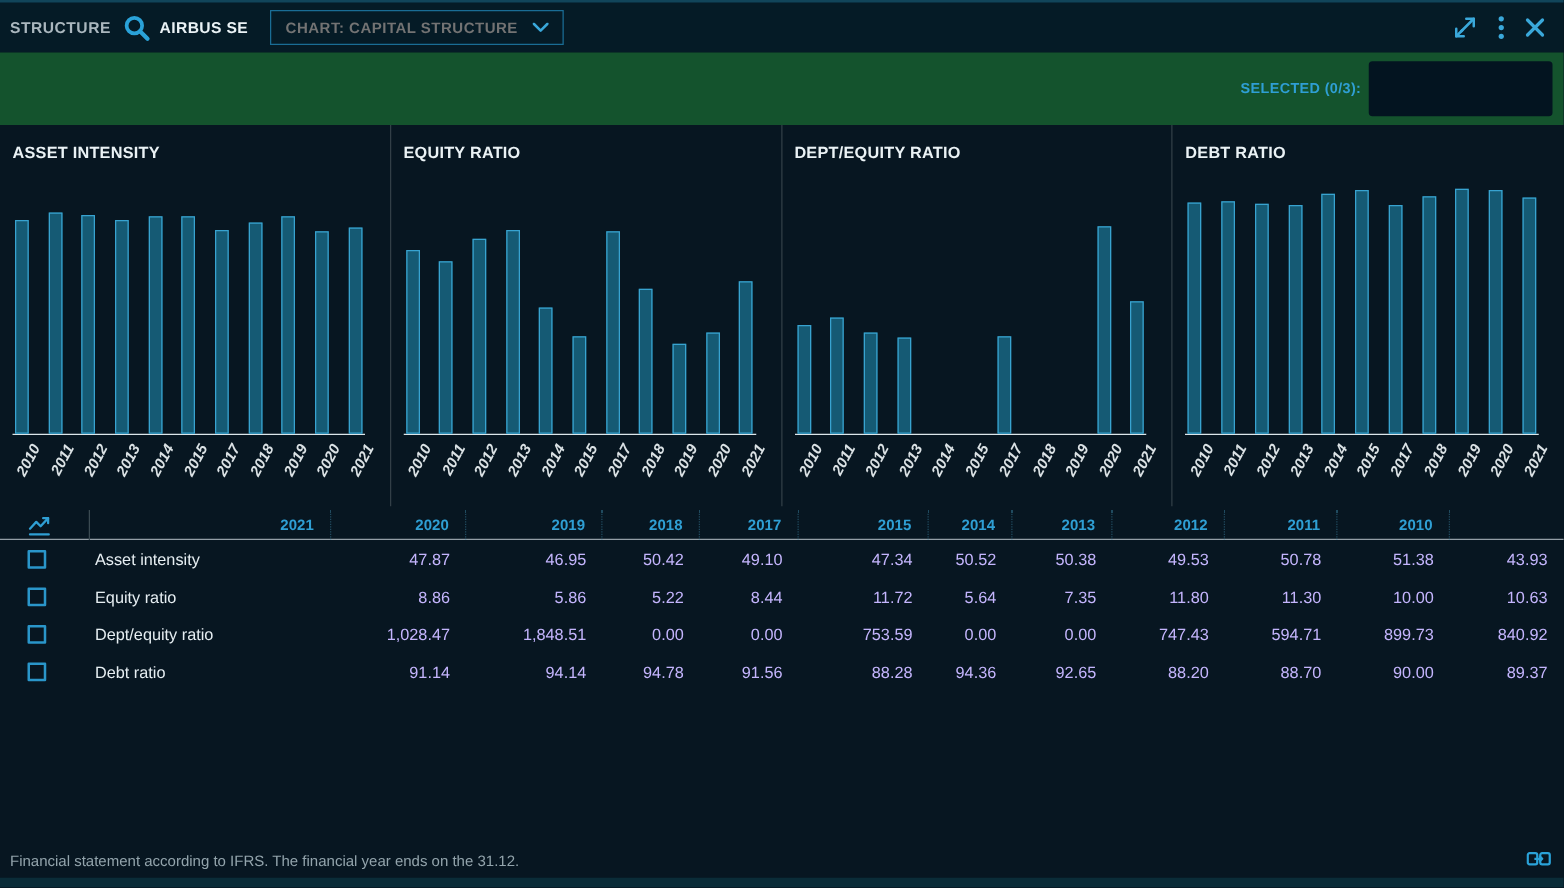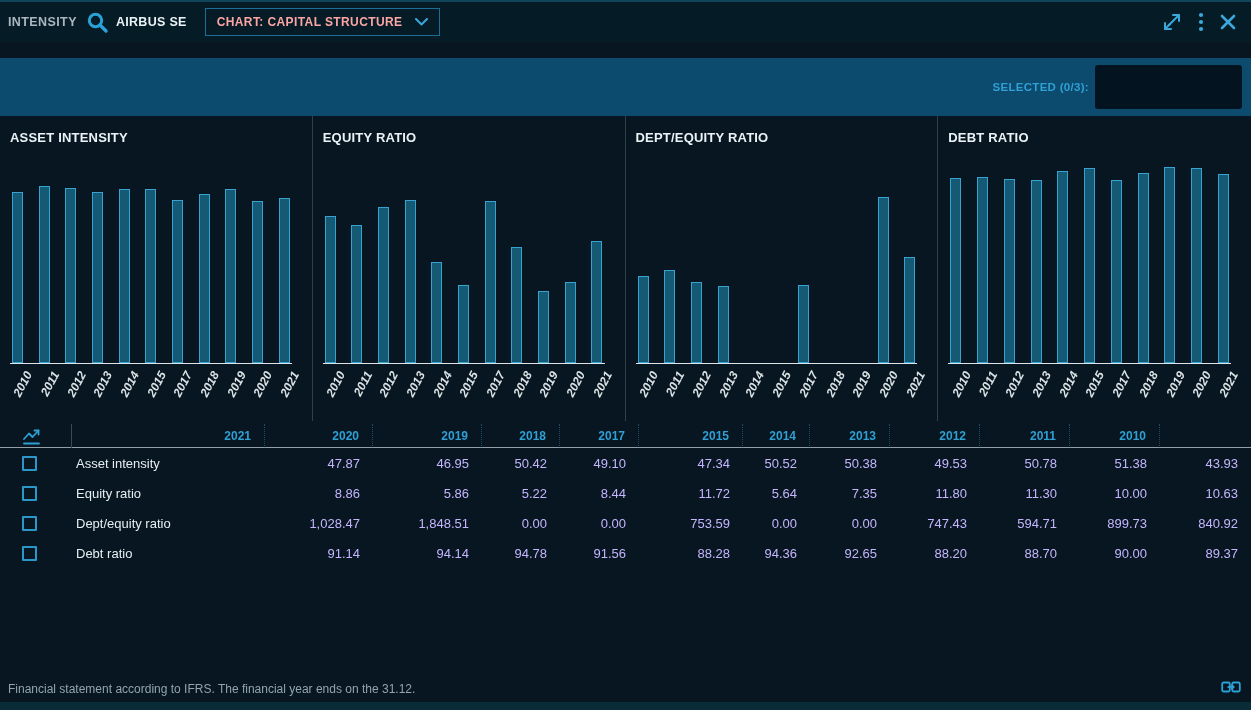--- a/index.html
+++ b/index.html
@@ -14,33 +14,32 @@
   .titlebar {
     height:42px; flex:0 0 42px; background:#051b26;
     border-top:2px solid #11455a;
     display:flex; align-items:center; padding:0 10px 0 8px;
   }
   .app-label { color:#aab7be; font-size:12.5px; font-weight:bold; letter-spacing:.4px; }
   .search-ic { margin:0 7px 0 9px; display:flex; }
   .company { color:#eaf2f5; font-size:12.5px; font-weight:bold; letter-spacing:.3px; }
   .dropdown {
     margin-left:18px; border:1px solid #1a6d95; background:transparent;
-    color:#fca5a5; font-size:12px; font-weight:bold; letter-spacing:.4px;
+    color:#737373; font-size:12px; font-weight:bold; letter-spacing:.4px;
     padding:6px 11px; display:flex; align-items:center; gap:12px; cursor:pointer;
   }
   .tb-spacer { flex:1; }
   .tb-icons { display:flex; align-items:center; gap:15px; padding-right:4px; }
   .tb-icons > div { display:flex; cursor:pointer; }
 
   
   .selbar {
-    height:58px; flex:0 0 58px; background:#0c4a6e;
+    height:58px; flex:0 0 58px; background:#14532d;
     display:flex; align-items:center; justify-content:flex-end; gap:6px;
     padding-right:9px;
-    margin-top:16px;
   }
   .sel-label { color:#2f9fd4; font-size:11.5px; font-weight:bold; letter-spacing:.3px; }
   .sel-box { width:147px; height:44px; background:#031420; border-radius:3px; }
 
   
   .main { flex:1; position:relative; background:#071621; }
 
   .charts-section {
     height:305px; display:grid; grid-template-columns:repeat(4,1fr);
   }
@@ -94,21 +93,21 @@
   .link-ic { position:absolute; right:10px; bottom:8px; display:flex; cursor:pointer; }
 
   .bottomstrip { height:8px; flex:0 0 8px; background:#0a2c38; }
 
   svg { display:block; }
 </style>
 </head>
 <body>
 
 <div class="titlebar">
-  <span class="app-label">INTENSITY</span>
+  <span class="app-label">STRUCTURE</span>
   <span class="search-ic">
     <svg width="23" height="23" viewBox="0 0 23 23">
       <circle cx="9.5" cy="9.5" r="6.2" fill="none" stroke="#2aa2d8" stroke-width="3"></circle>
       <line x1="14" y1="14" x2="20" y2="20" stroke="#2aa2d8" stroke-width="3.4" stroke-linecap="round"></line>
     </svg>
   </span>
   <span class="company">AIRBUS SE</span>
   <div class="dropdown">
     <span>CHART: CAPITAL STRUCTURE</span>
     <span>

